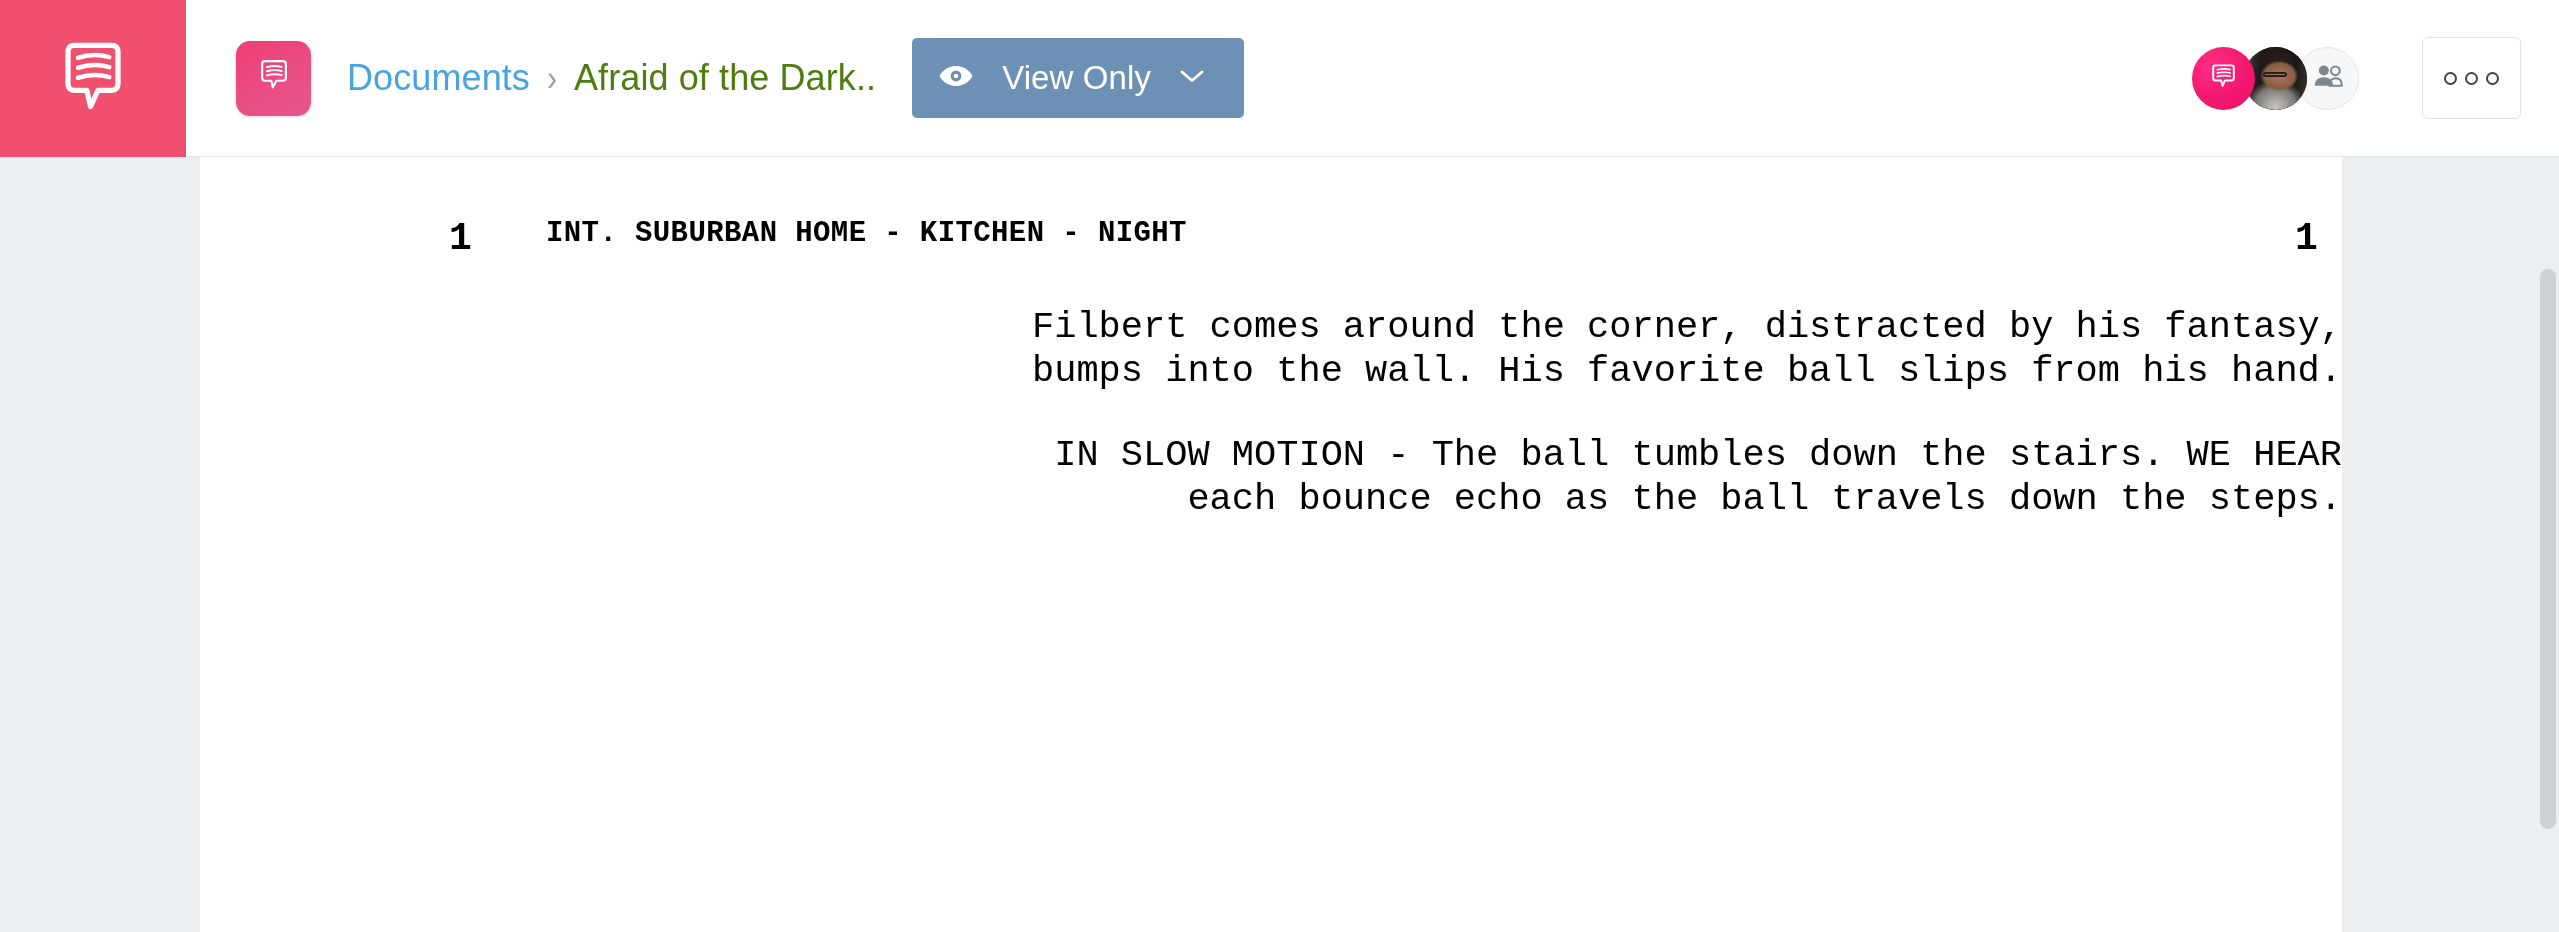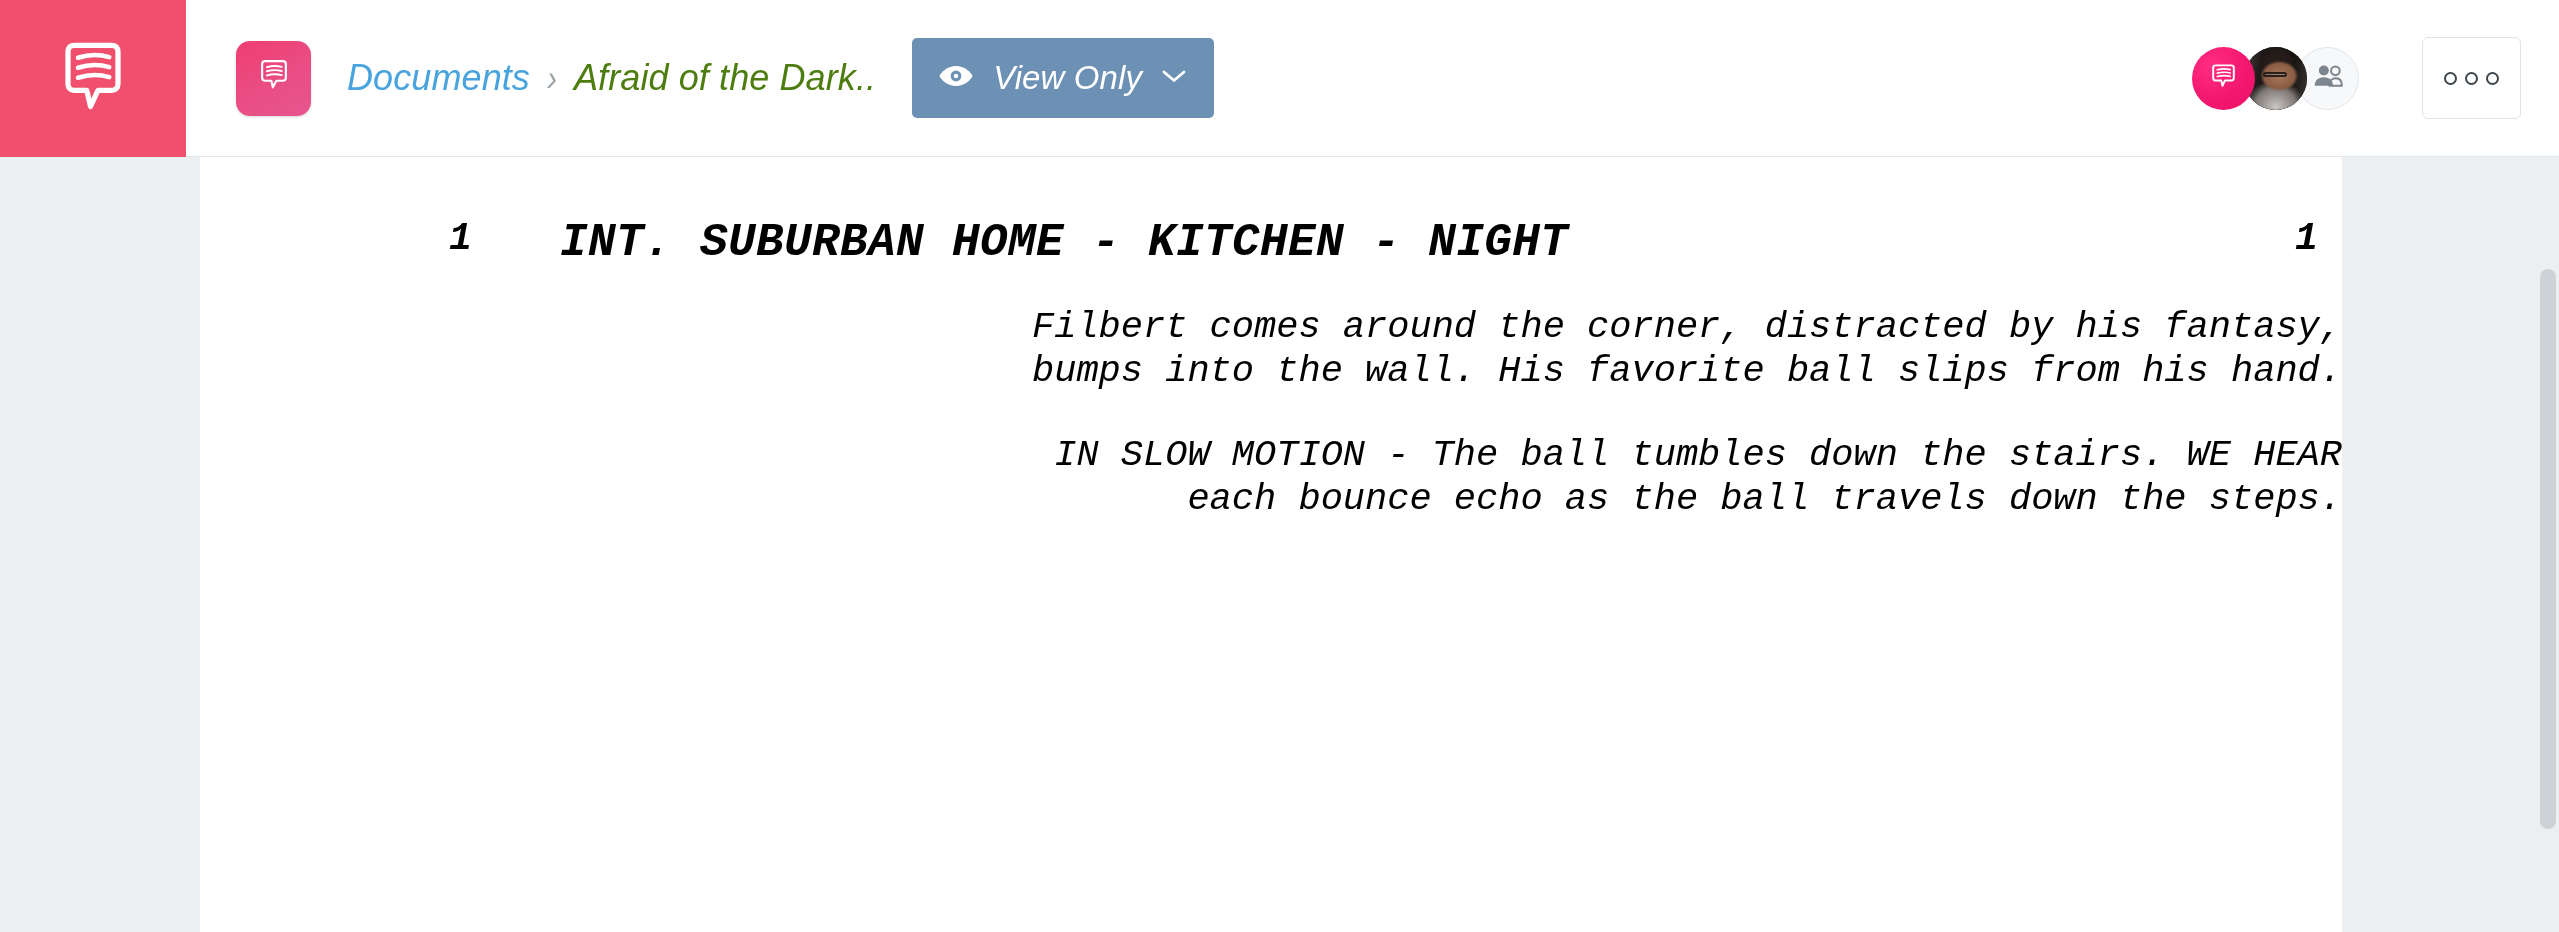--- a/index.html
+++ b/index.html
@@ -10,21 +10,20 @@
     overflow: hidden;
     background: #ffffff;
     font-family: "Liberation Sans", sans-serif;
   }
 
   .app {
     position: relative;
     width: 2559px;
     height: 932px;
     background: #eceff1;
-    font-style: italic;
   }
 
   
   .header {
     position: absolute;
     top: 0; left: 0;
     width: 2559px;
     height: 157px;
     background: #ffffff;
     border-bottom: 1px solid #e4e7e9;
@@ -92,22 +91,22 @@
     cursor: pointer;
   }
 
   .view-only-btn {
     margin-left: 36px;
     height: 80px;
     background: #6d90b5;
     border-radius: 5px;
     display: flex;
     align-items: center;
-    padding: 0 27px 0 26px;
-    gap: 19px;
+    padding: 0 39px 0 26px;
+    gap: 28px;
     cursor: pointer;
     flex: 0 0 auto;
     border: none;
   }
   .view-only-label {
     font-size: 33px;
     color: #ffffff;
     letter-spacing: 0.1px;
   }
 
@@ -218,23 +217,23 @@
   .scene-num-left {
     position: absolute;
     left: 249px;
     top: 0;
     font-size: 38px;
     font-weight: bold;
     color: #000000;
   }
   .scene-heading {
     position: absolute;
-    left: 360px;
+    left: 346px;
     top: 0;
-    font-size: 46px;
+    font-size: 29px;
     font-weight: bold;
     color: #000000;
     letter-spacing: 0.4px;
     white-space: pre;
   }
   .scene-num-right {
     position: absolute;
     left: 2095px;
     top: 0;
     font-size: 38px;

